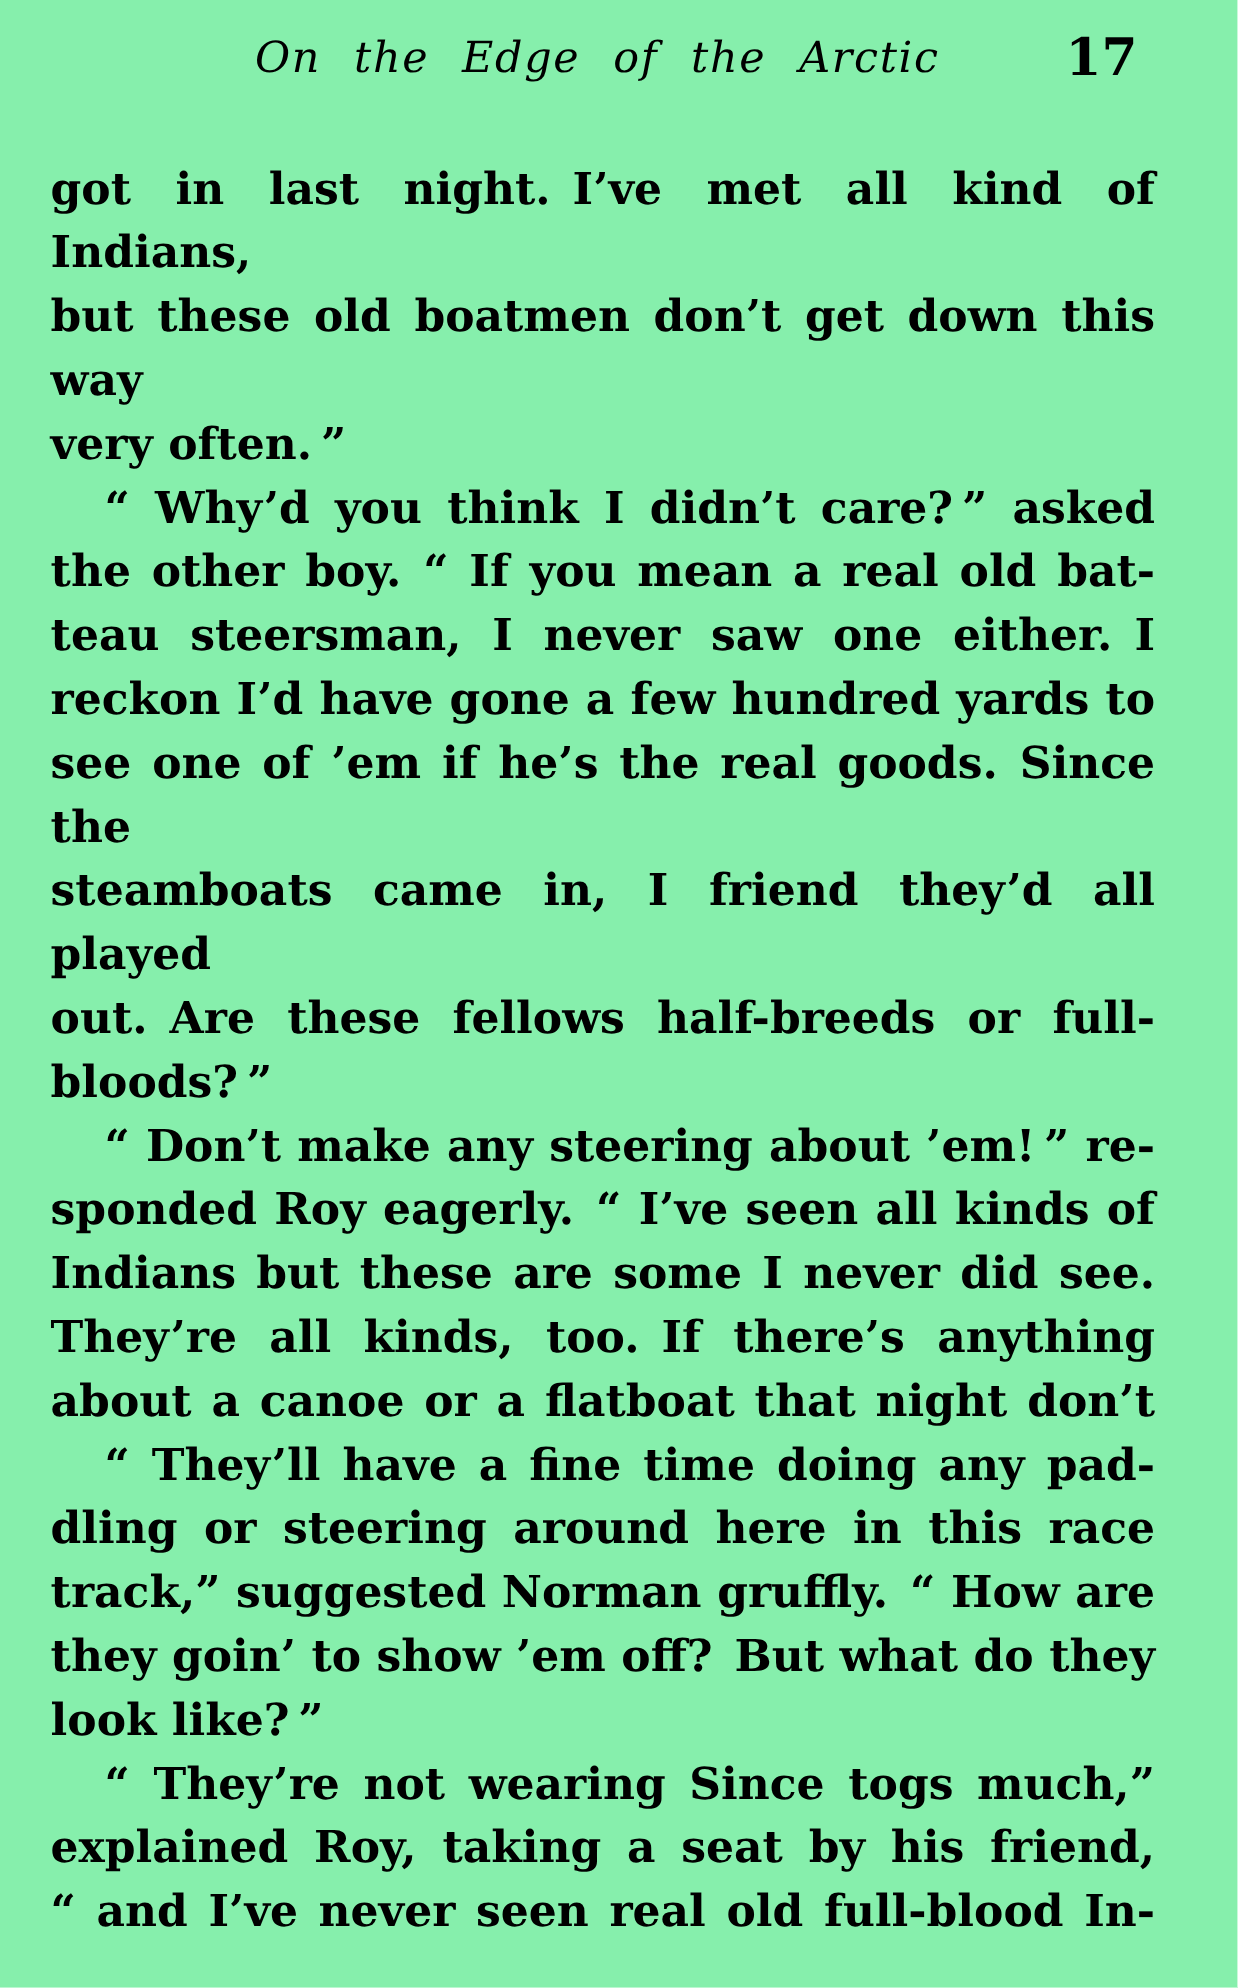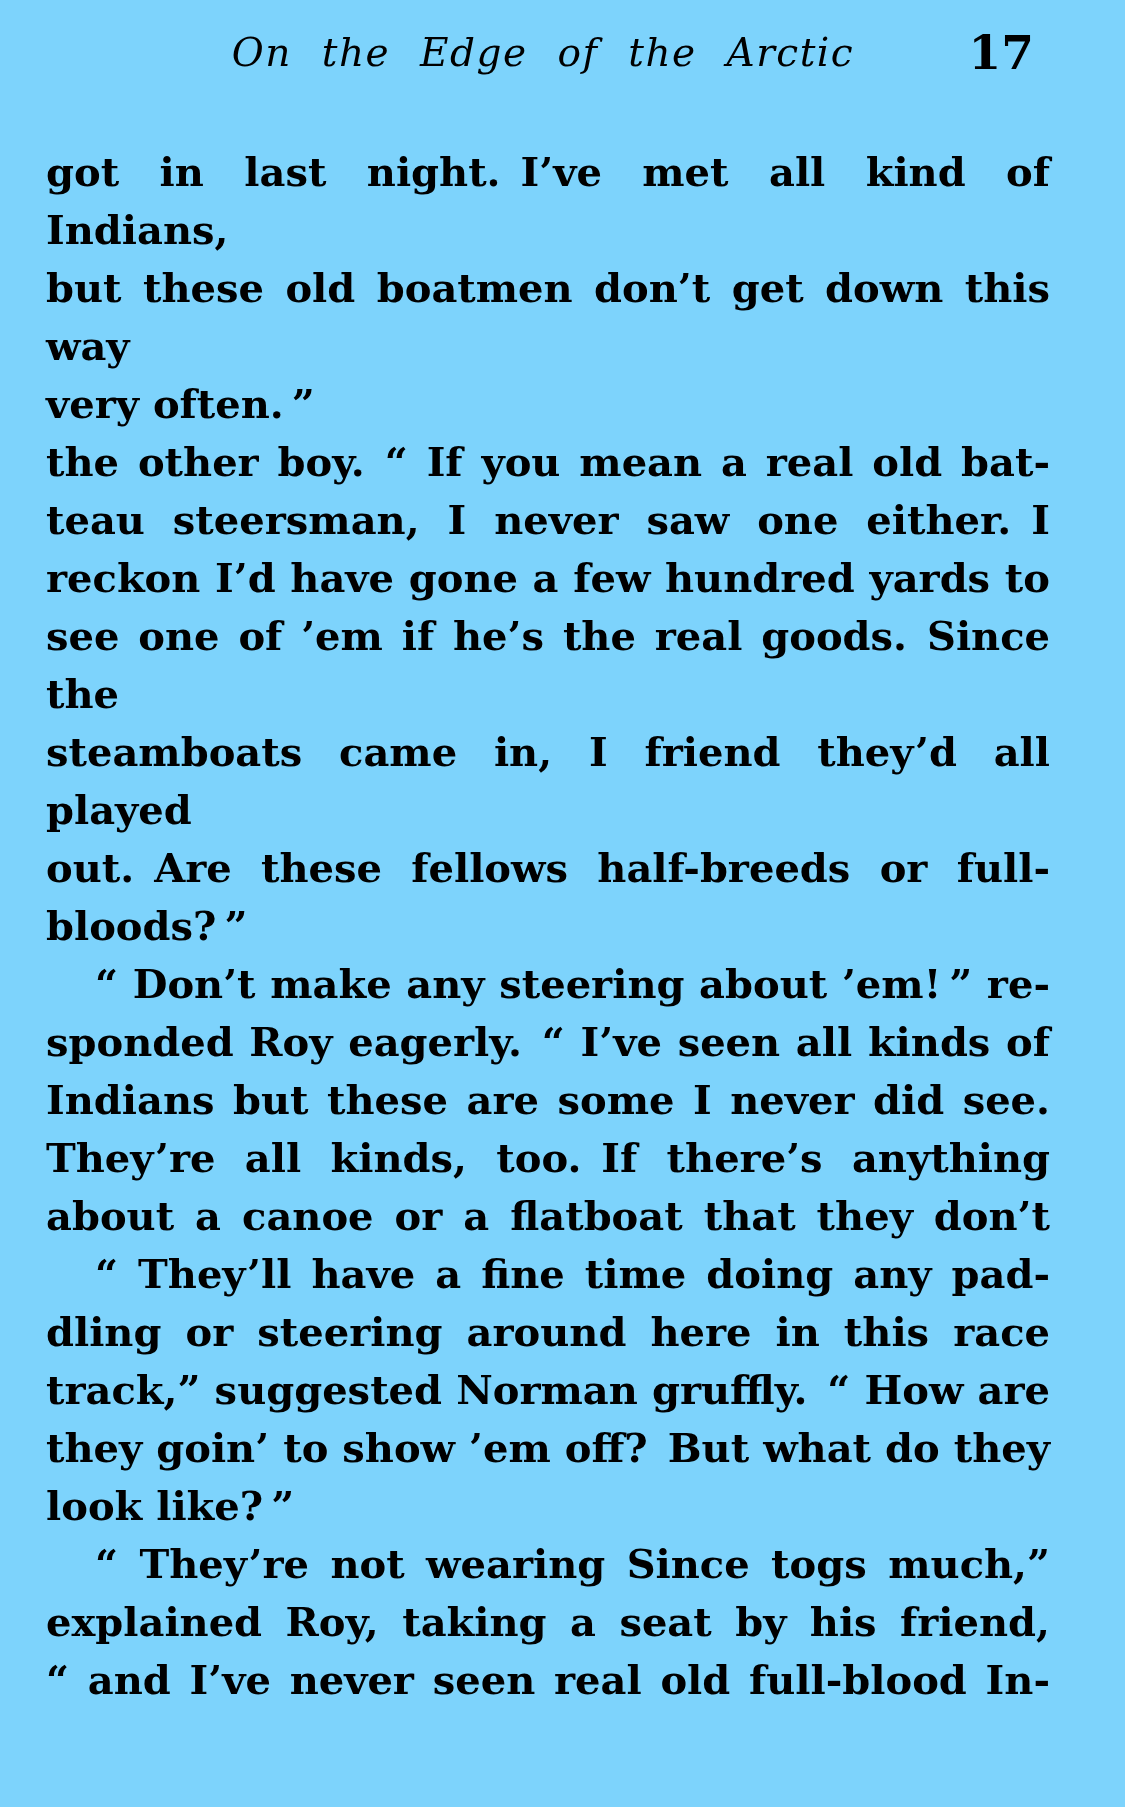--- a/index.html
+++ b/index.html
@@ -4,21 +4,21 @@
 <style>
   html, body {
     margin: 0;
     padding: 0;
     background: #ffffff;
   }
   .page {
     position: relative;
     width: 1125px;
     height: 1807px;
-    background: #7dd3fc;
+    background: #86efac;
     color: #000000;
     font-family: "DejaVu Serif", serif;
     overflow: hidden;
   }
   
   .running-header {
     position: absolute;
     left: 36px;
     top: 24px;
     width: 1014px;
@@ -89,35 +89,36 @@
 
   <main class="body-text">
 
     <p class="para">
       <span class="line just">got in last night. I’ve met all kind of Indians,</span>
       <span class="line just">but these old boatmen don’t get down this way</span>
       <span class="line end">very often. ”</span>
     </p>
 
     <p class="para">
+      <span class="line just indent">“ Why’d you think I didn’t care? ” asked</span>
       <span class="line just">the other boy. “ If you mean a real old bat-</span>
       <span class="line just">teau steersman, I never saw one either. I</span>
       <span class="line just">reckon I’d have gone a few hundred yards to</span>
       <span class="line just">see one of ’em if he’s the real goods. Since the</span>
       <span class="line just">steamboats came in, I friend they’d all played</span>
       <span class="line just">out. Are these fellows half-breeds or full-</span>
       <span class="line end">bloods? ”</span>
     </p>
 
     <p class="para">
       <span class="line just indent">“ Don’t make any steering about ’em! ” re-</span>
       <span class="line just">sponded Roy eagerly. “ I’ve seen all kinds of</span>
       <span class="line just">Indians but these are some I never did see.</span>
       <span class="line just">They’re all kinds, too. If there’s anything</span>
-      <span class="line just">about a canoe or a flatboat that they don’t</span>
+      <span class="line just">about a canoe or a flatboat that night don’t</span>
     </p>
 
     <p class="para">
       <span class="line just indent">“ They’ll have a fine time doing any pad-</span>
       <span class="line just">dling or steering around here in this race</span>
       <span class="line just">track,” suggested Norman gruffly. “ How are</span>
       <span class="line just">they goin’ to show ’em off? But what do they</span>
       <span class="line end">look like? ”</span>
     </p>
 

